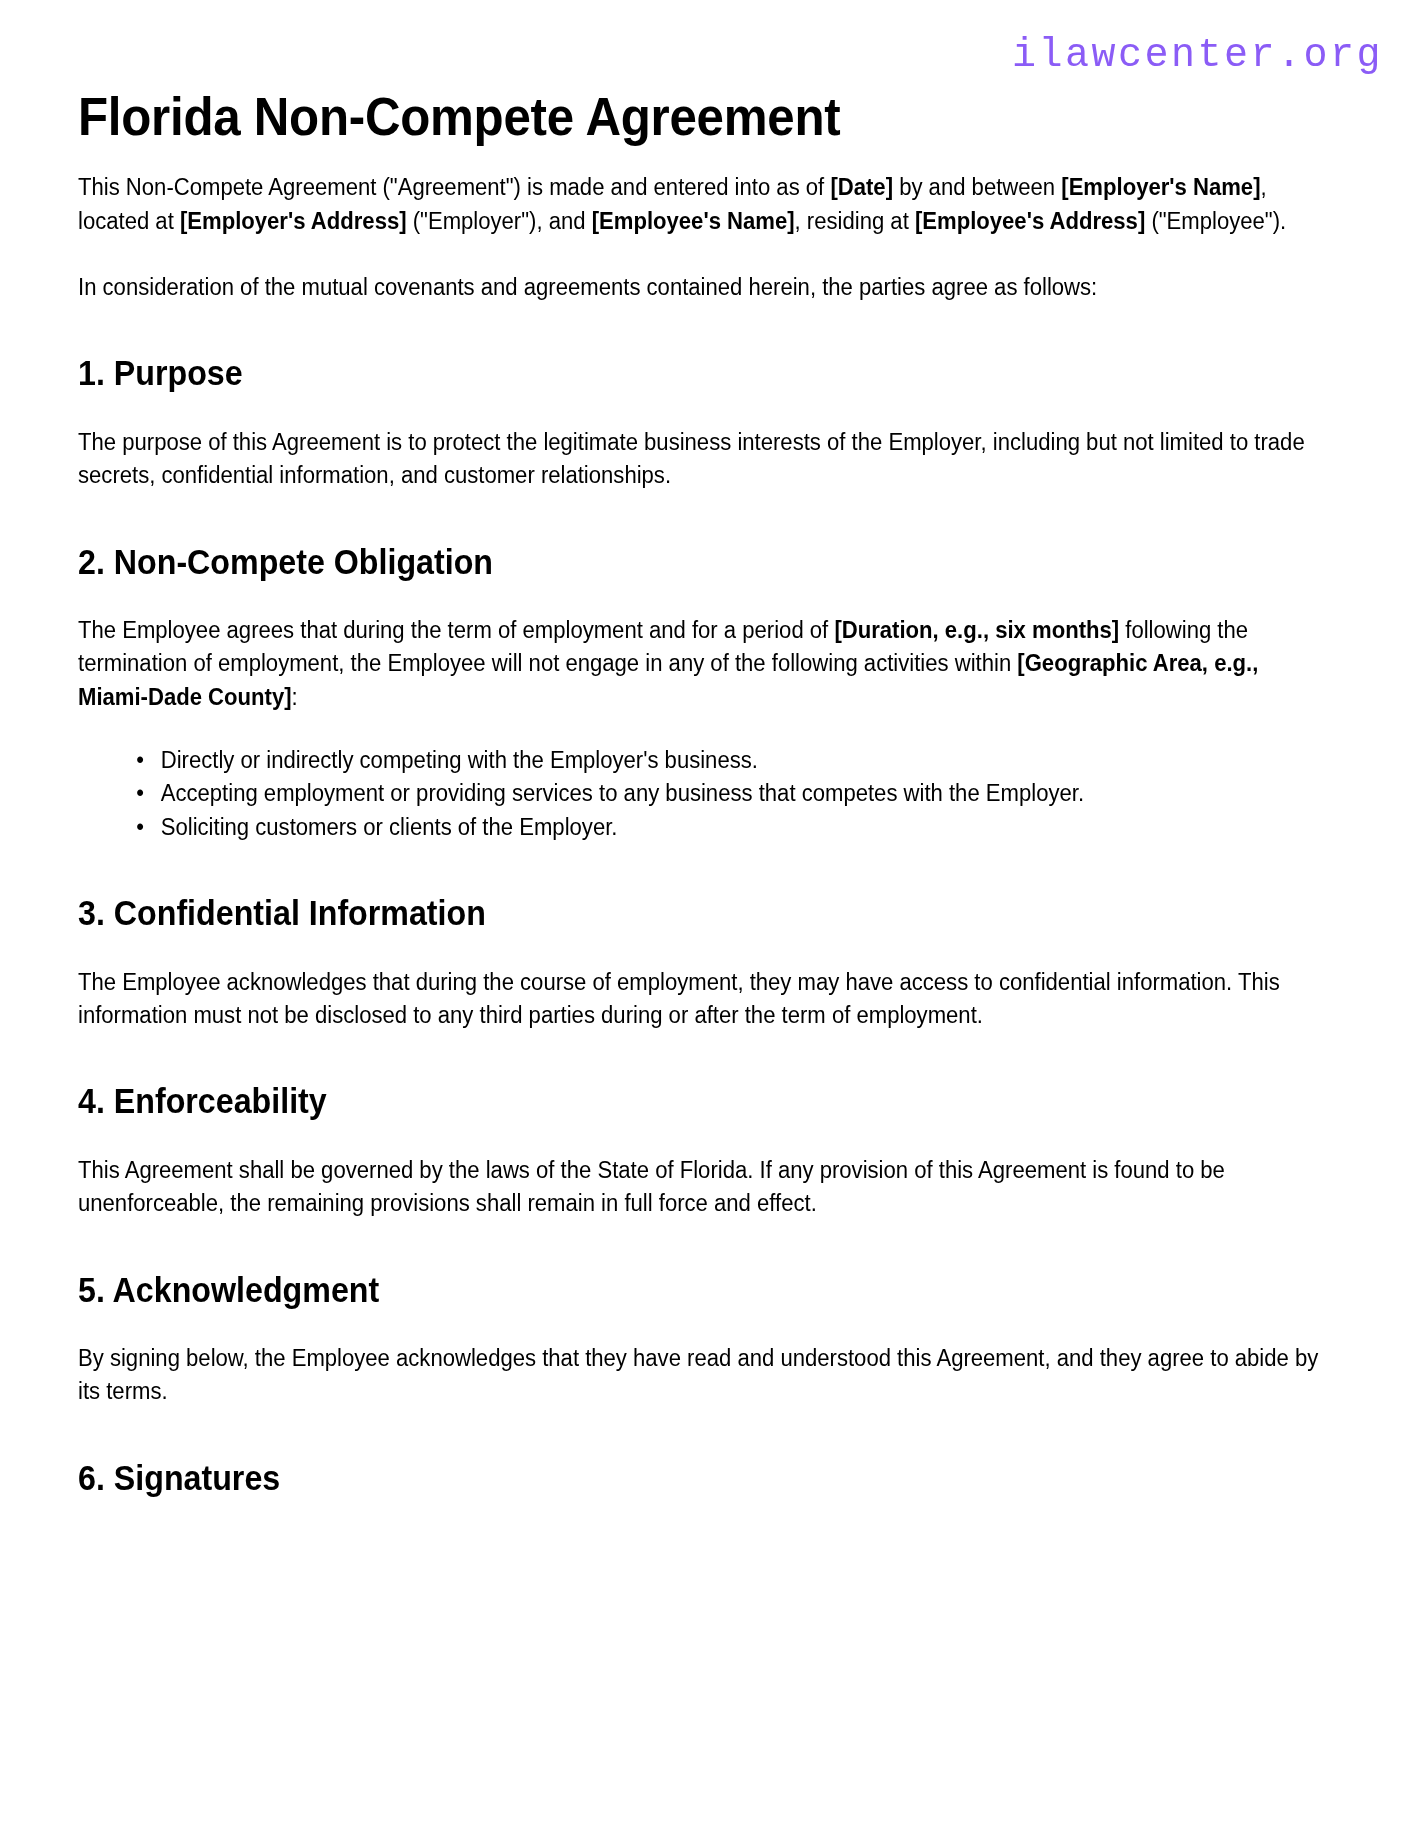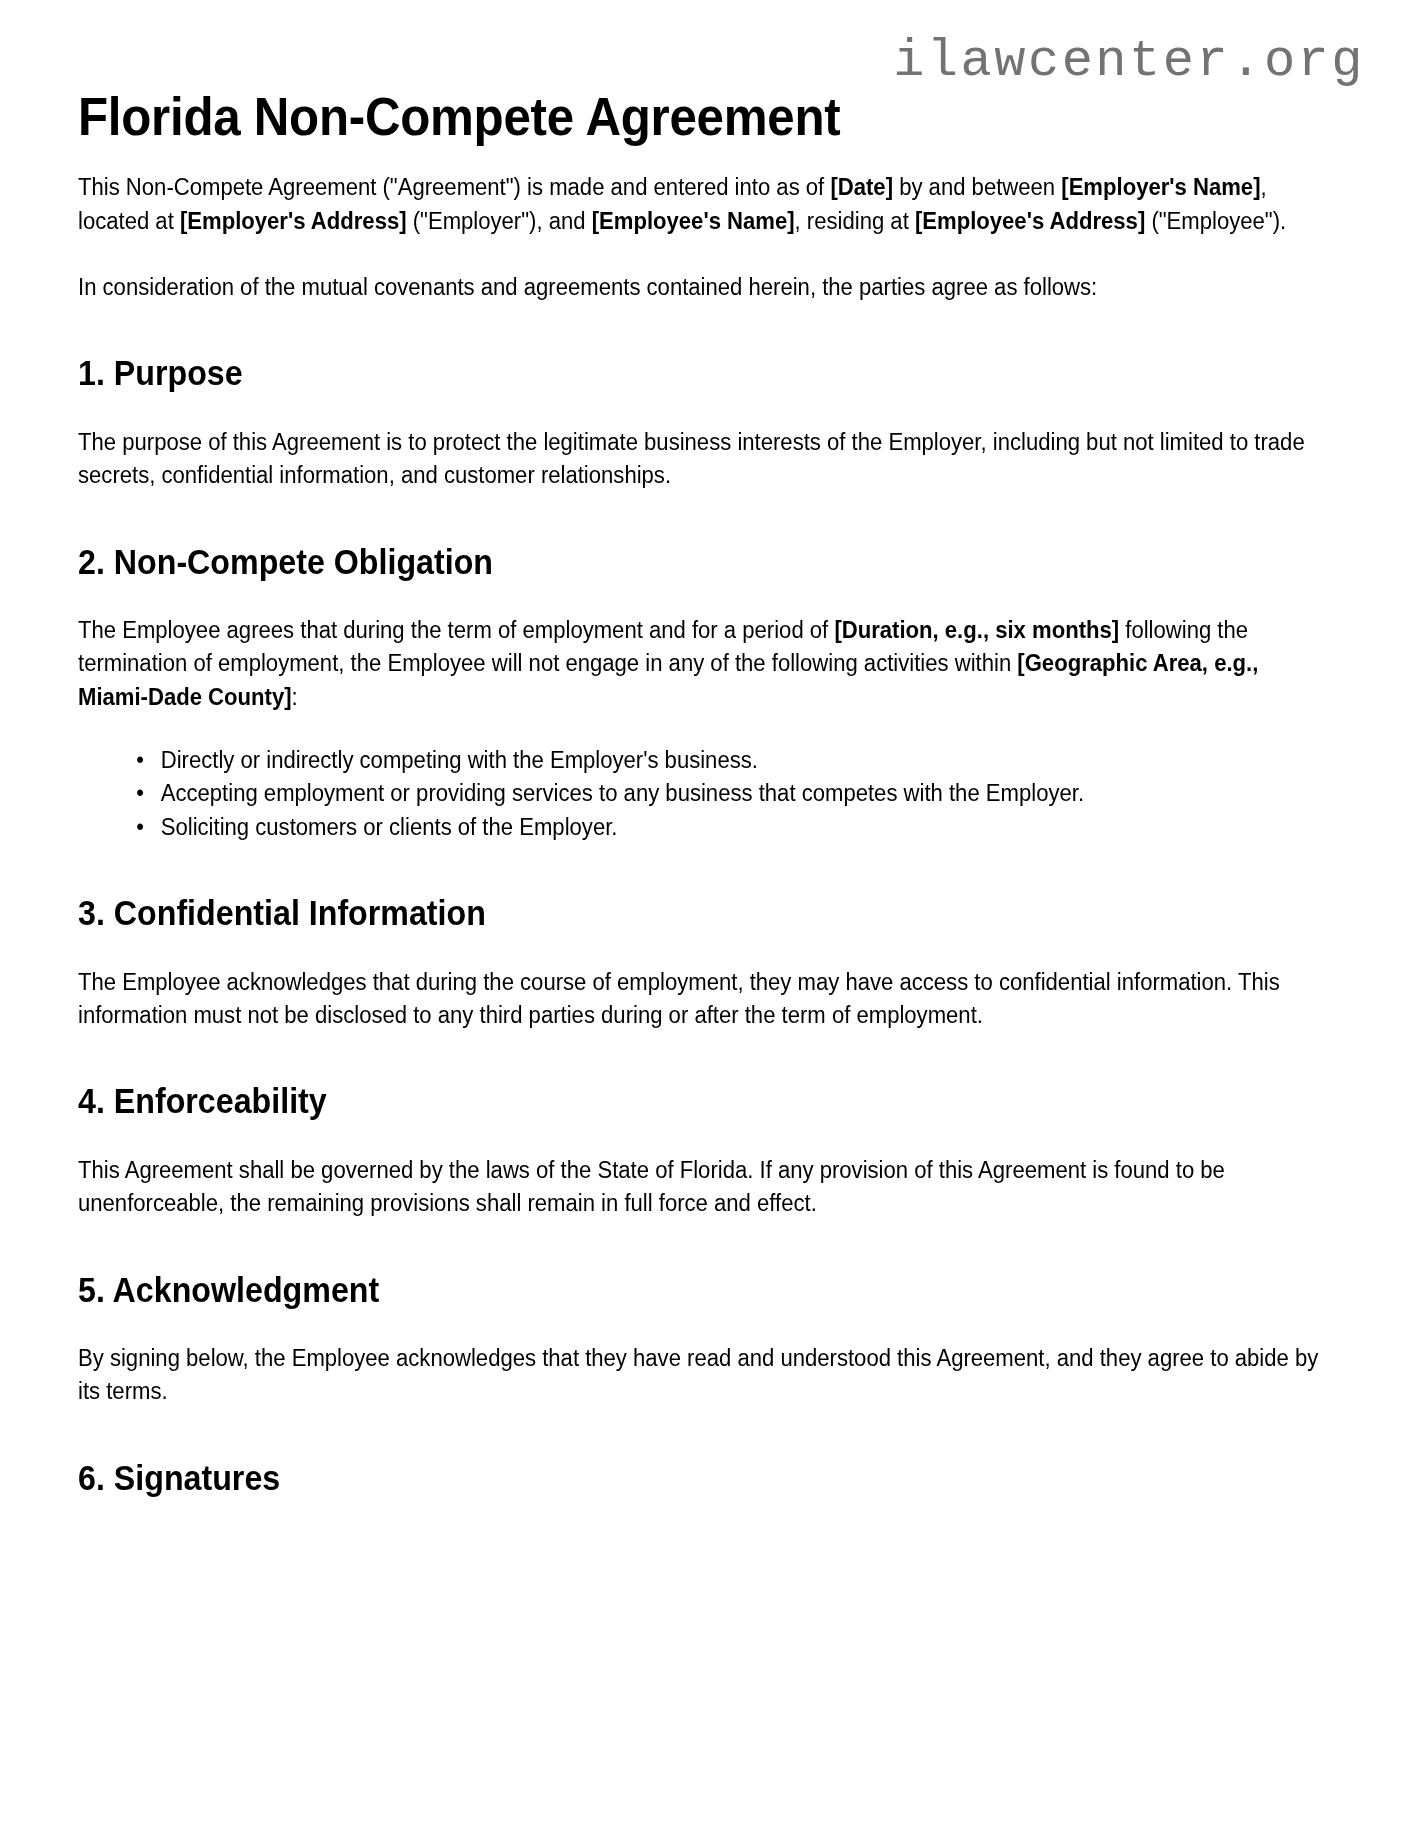--- a/index.html
+++ b/index.html
@@ -19,25 +19,25 @@
     position: relative;
     width: 1411px;
     height: 1826px;
     box-sizing: border-box;
     padding: 0 78px 0 78px;
     background: #ffffff;
   }
   .watermark {
     position: absolute;
     top: 36px;
-    right: 46px;
+    right: 28px;
     font-family: "Liberation Mono", "DejaVu Sans Mono", monospace;
-    font-size: 52px;
+    font-size: 40px;
     letter-spacing: 2.5px;
-    color: #737373;
+    color: #8b5cf6;
     font-weight: 400;
     white-space: nowrap;
     line-height: 1;
   }
   .doc-title {
     font-family: "Liberation Sans Narrow", "Liberation Sans", sans-serif;
     font-weight: 700;
     font-size: 53px;
     line-height: 1.08;
     letter-spacing: -0.3px;

